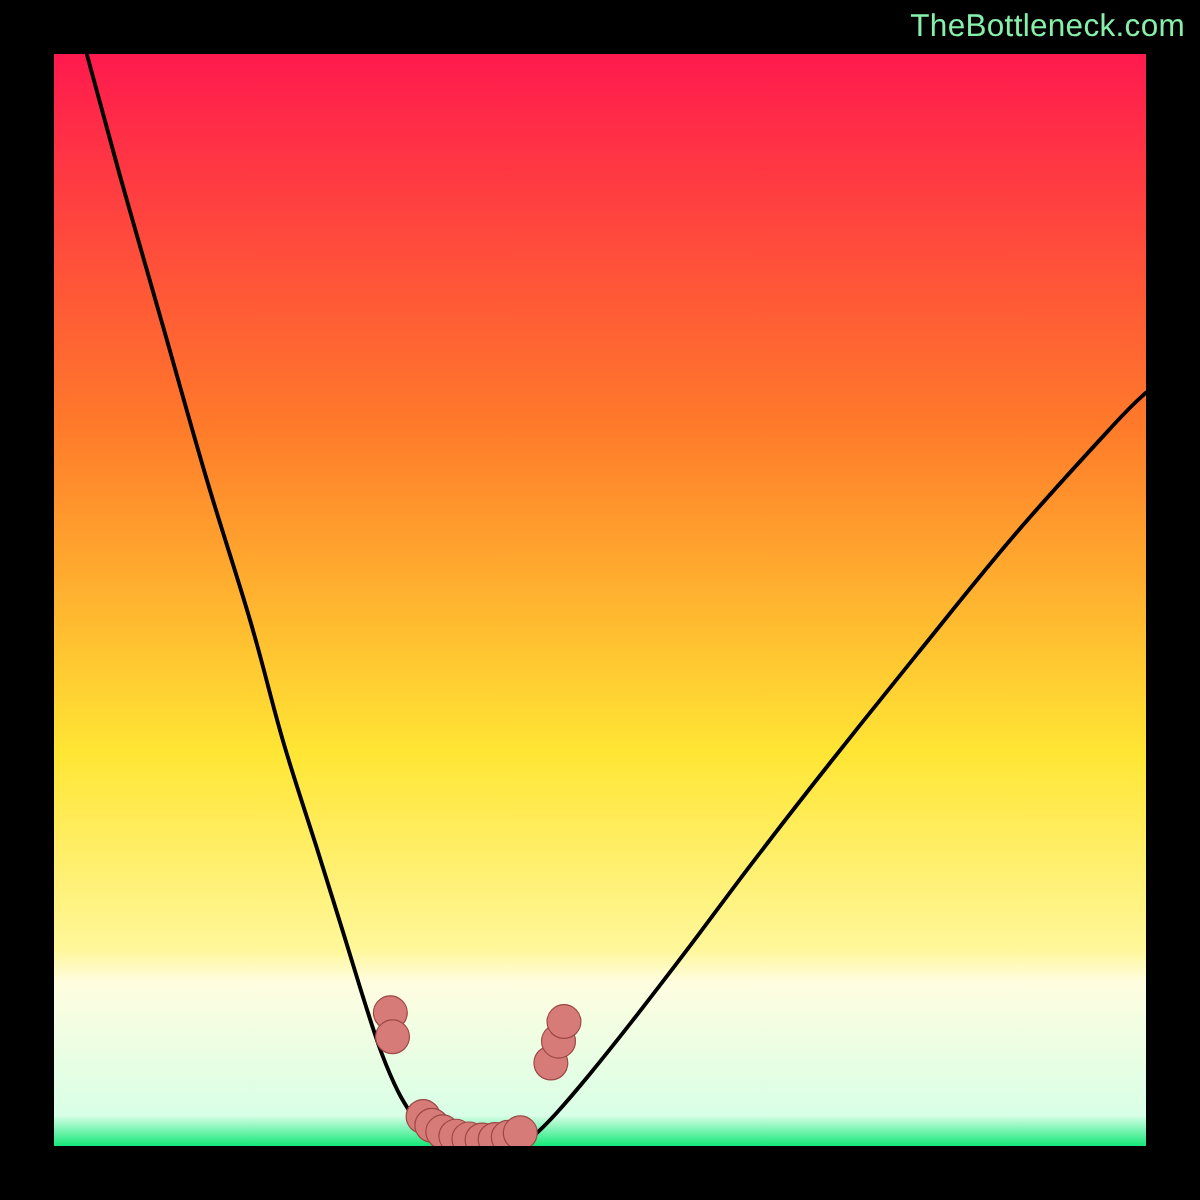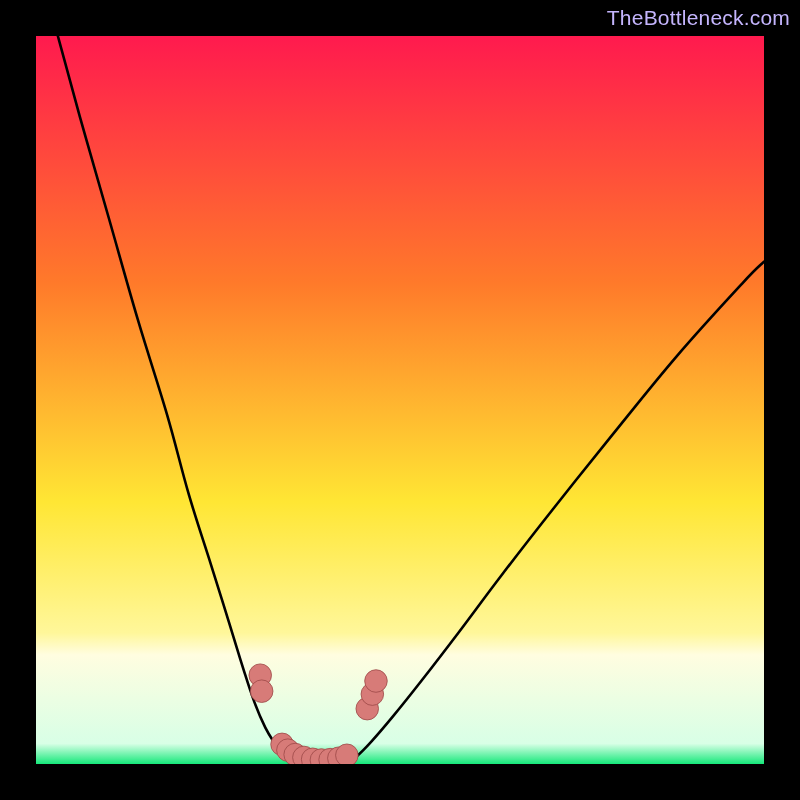--- a/index.html
+++ b/index.html
@@ -38,21 +38,21 @@
     position: absolute;
     left: 0;
     top: 0;
     width: 100%;
     height: 100%;
   }
   .watermark {
     position: absolute;
     top: 6px;
     right: 10px;
-    color: #c4b5fd;
+    color: #86efac;
     font-size: 21px;
     font-weight: 500;
     letter-spacing: 0.2px;
   }
 </style>
 </head>
 <body>
 
 <div class="frame">
 

